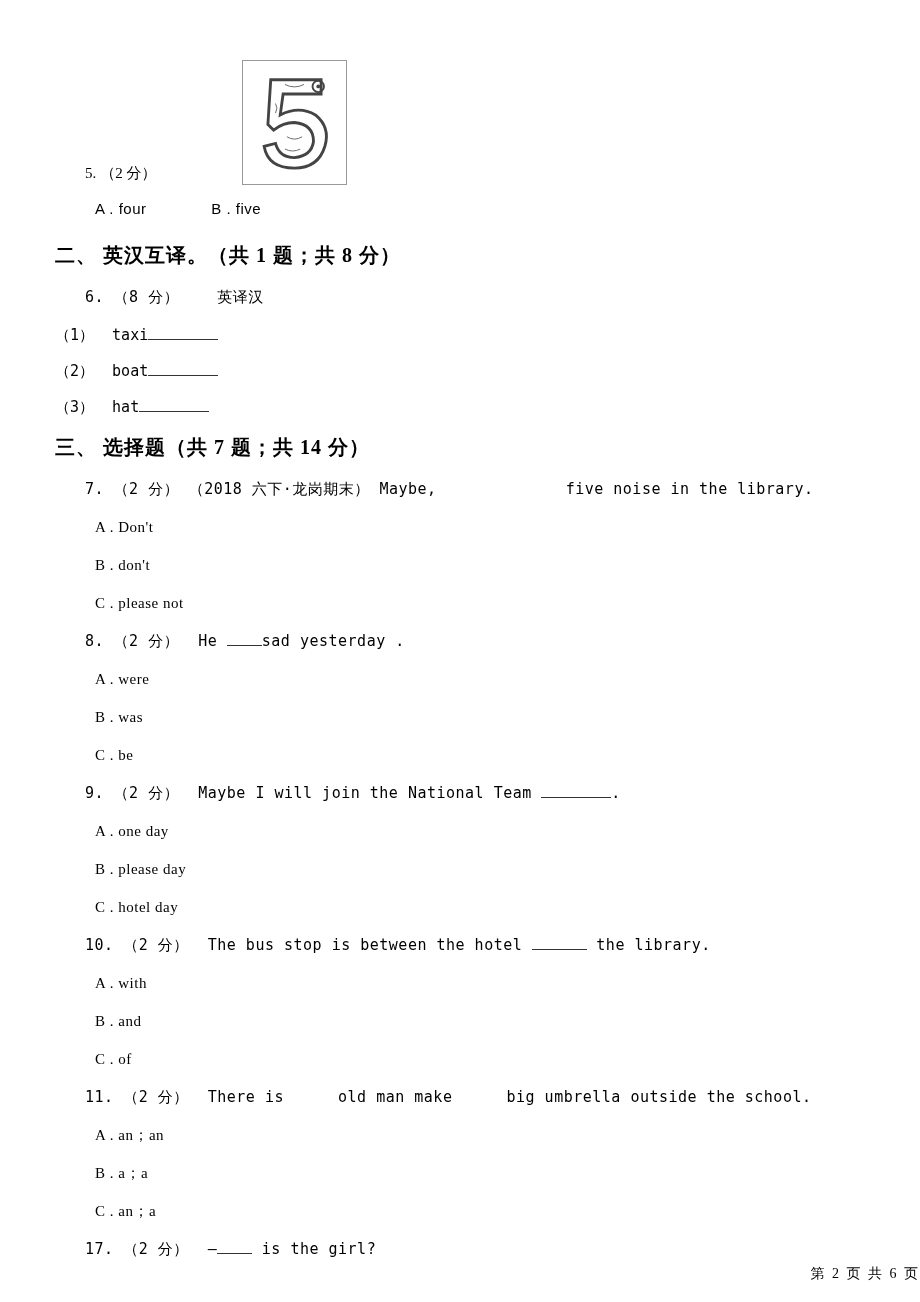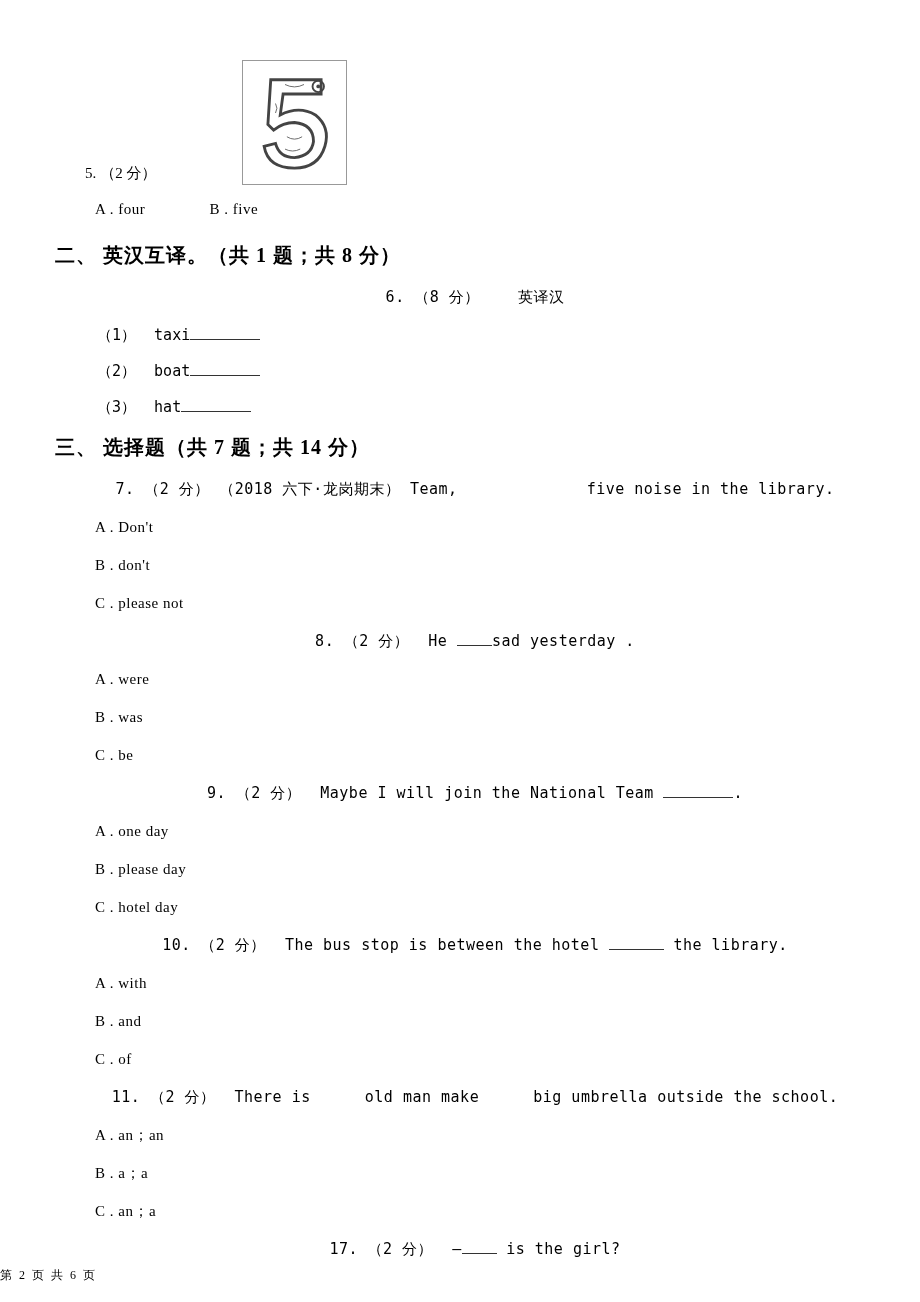--- a/index.html
+++ b/index.html
@@ -30,61 +30,59 @@
       width: 95px;
       height: 115px;
       display: flex;
       align-items: center;
       justify-content: center;
     }
     .q-image-inner svg { width: 95px; height: 115px; }
     .options-row {
       margin-left: 40px;
       margin-bottom: 18px;
-      font-family: Liberation Serif, serif;
+      font-family: Liberation Sans, sans-serif;
       letter-spacing: 0.5px;
     }
     .options-row span { margin-right: 60px; }
     .section-heading {
       font-weight: bold;
       font-size: 20px;
       margin-bottom: 14px;
       letter-spacing: 1px;
     }
     .q-line {
       margin-left: 30px;
       margin-bottom: 14px;
       font-family: "SimSun", monospace;
       letter-spacing: 0.5px;
-      text-align: center;
     }
     .sub-item {
-      margin-left: 42px;
       margin-bottom: 12px;
       font-family: "SimSun", monospace;
     }
     .opt {
       margin-left: 40px;
       margin-bottom: 14px;
       font-family: Liberation Serif, serif;
       letter-spacing: 0.5px;
     }
     .blank-short { display: inline-block; border-bottom: 1px solid #333; width: 55px; height: 0.9em; vertical-align: baseline; }
     .blank-med { display: inline-block; border-bottom: 1px solid #333; width: 70px; height: 0.9em; vertical-align: baseline; }
     .blank-tiny { display: inline-block; border-bottom: 1px solid #333; width: 35px; height: 0.9em; vertical-align: baseline; }
     .gap-wide { display: inline-block; width: 110px; }
     .gap-med { display: inline-block; width: 35px; }
     .footer {
       position: absolute;
       bottom: 20px;
       left: 0;
       width: 100%;
-      text-align: left;
+      text-align: right;
       font-family: "SimSun", serif;
-      font-size: 12px;
+      font-size: 14px;
       letter-spacing: 2px;
     }
   </style>
 </head>
 <body>
 
 <div class="q-image-row">
   <span style="margin-right:4px;">5.</span>
   <span>（2 分）</span>
   <div class="q-image-box">
@@ -127,21 +125,21 @@
   <span>（3）</span>&nbsp;
   <span>hat</span><span class="blank-med"></span>
 </div>
 
 <div class="section-heading">三、 选择题（共 7 题；共 14 分）</div>
 
 <div class="q-line">
   <span>7.</span>
   <span>（2 分）</span>
   <span>（2018 六下·龙岗期末）</span>
-  <span>Team,</span>
+  <span>Maybe,</span>
   <span class="gap-wide"></span>
   <span>five noise in the library.</span>
 </div>
 <div class="opt">A . Don't</div>
 <div class="opt">B . don't</div>
 <div class="opt">C . please not</div>
 
 <div class="q-line">
   <span>8.</span>
   <span>（2 分）</span>&nbsp;

